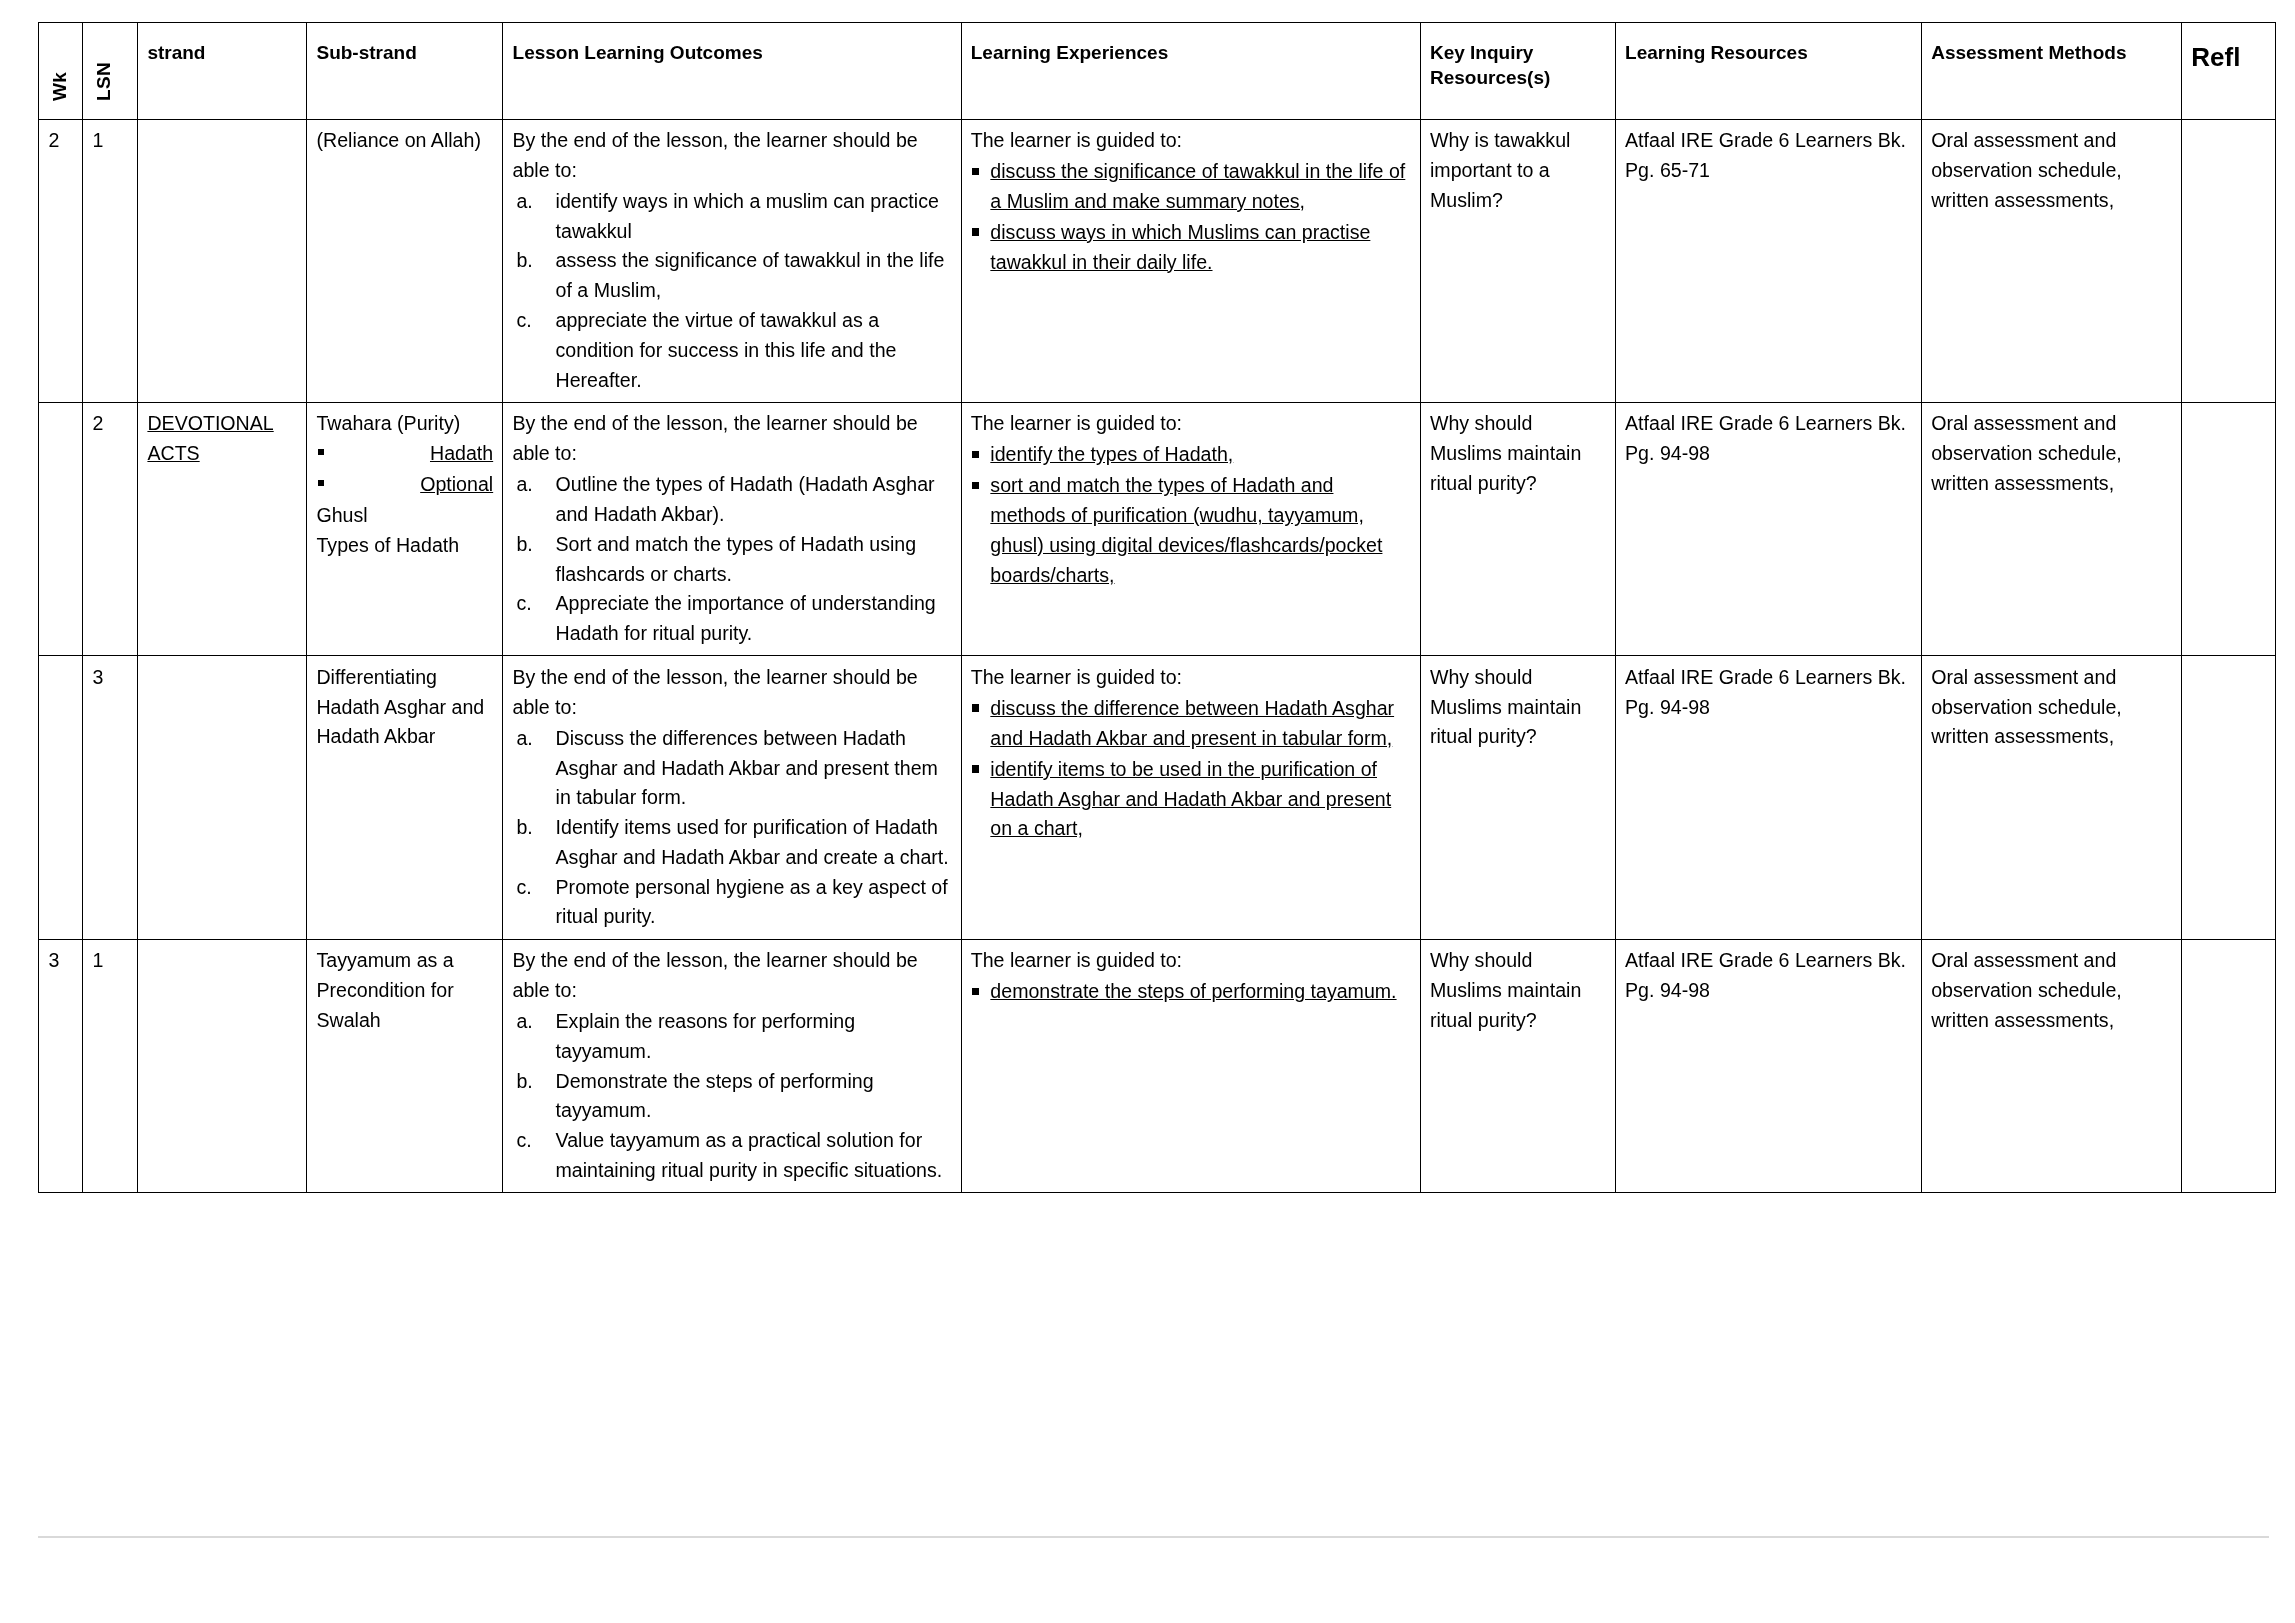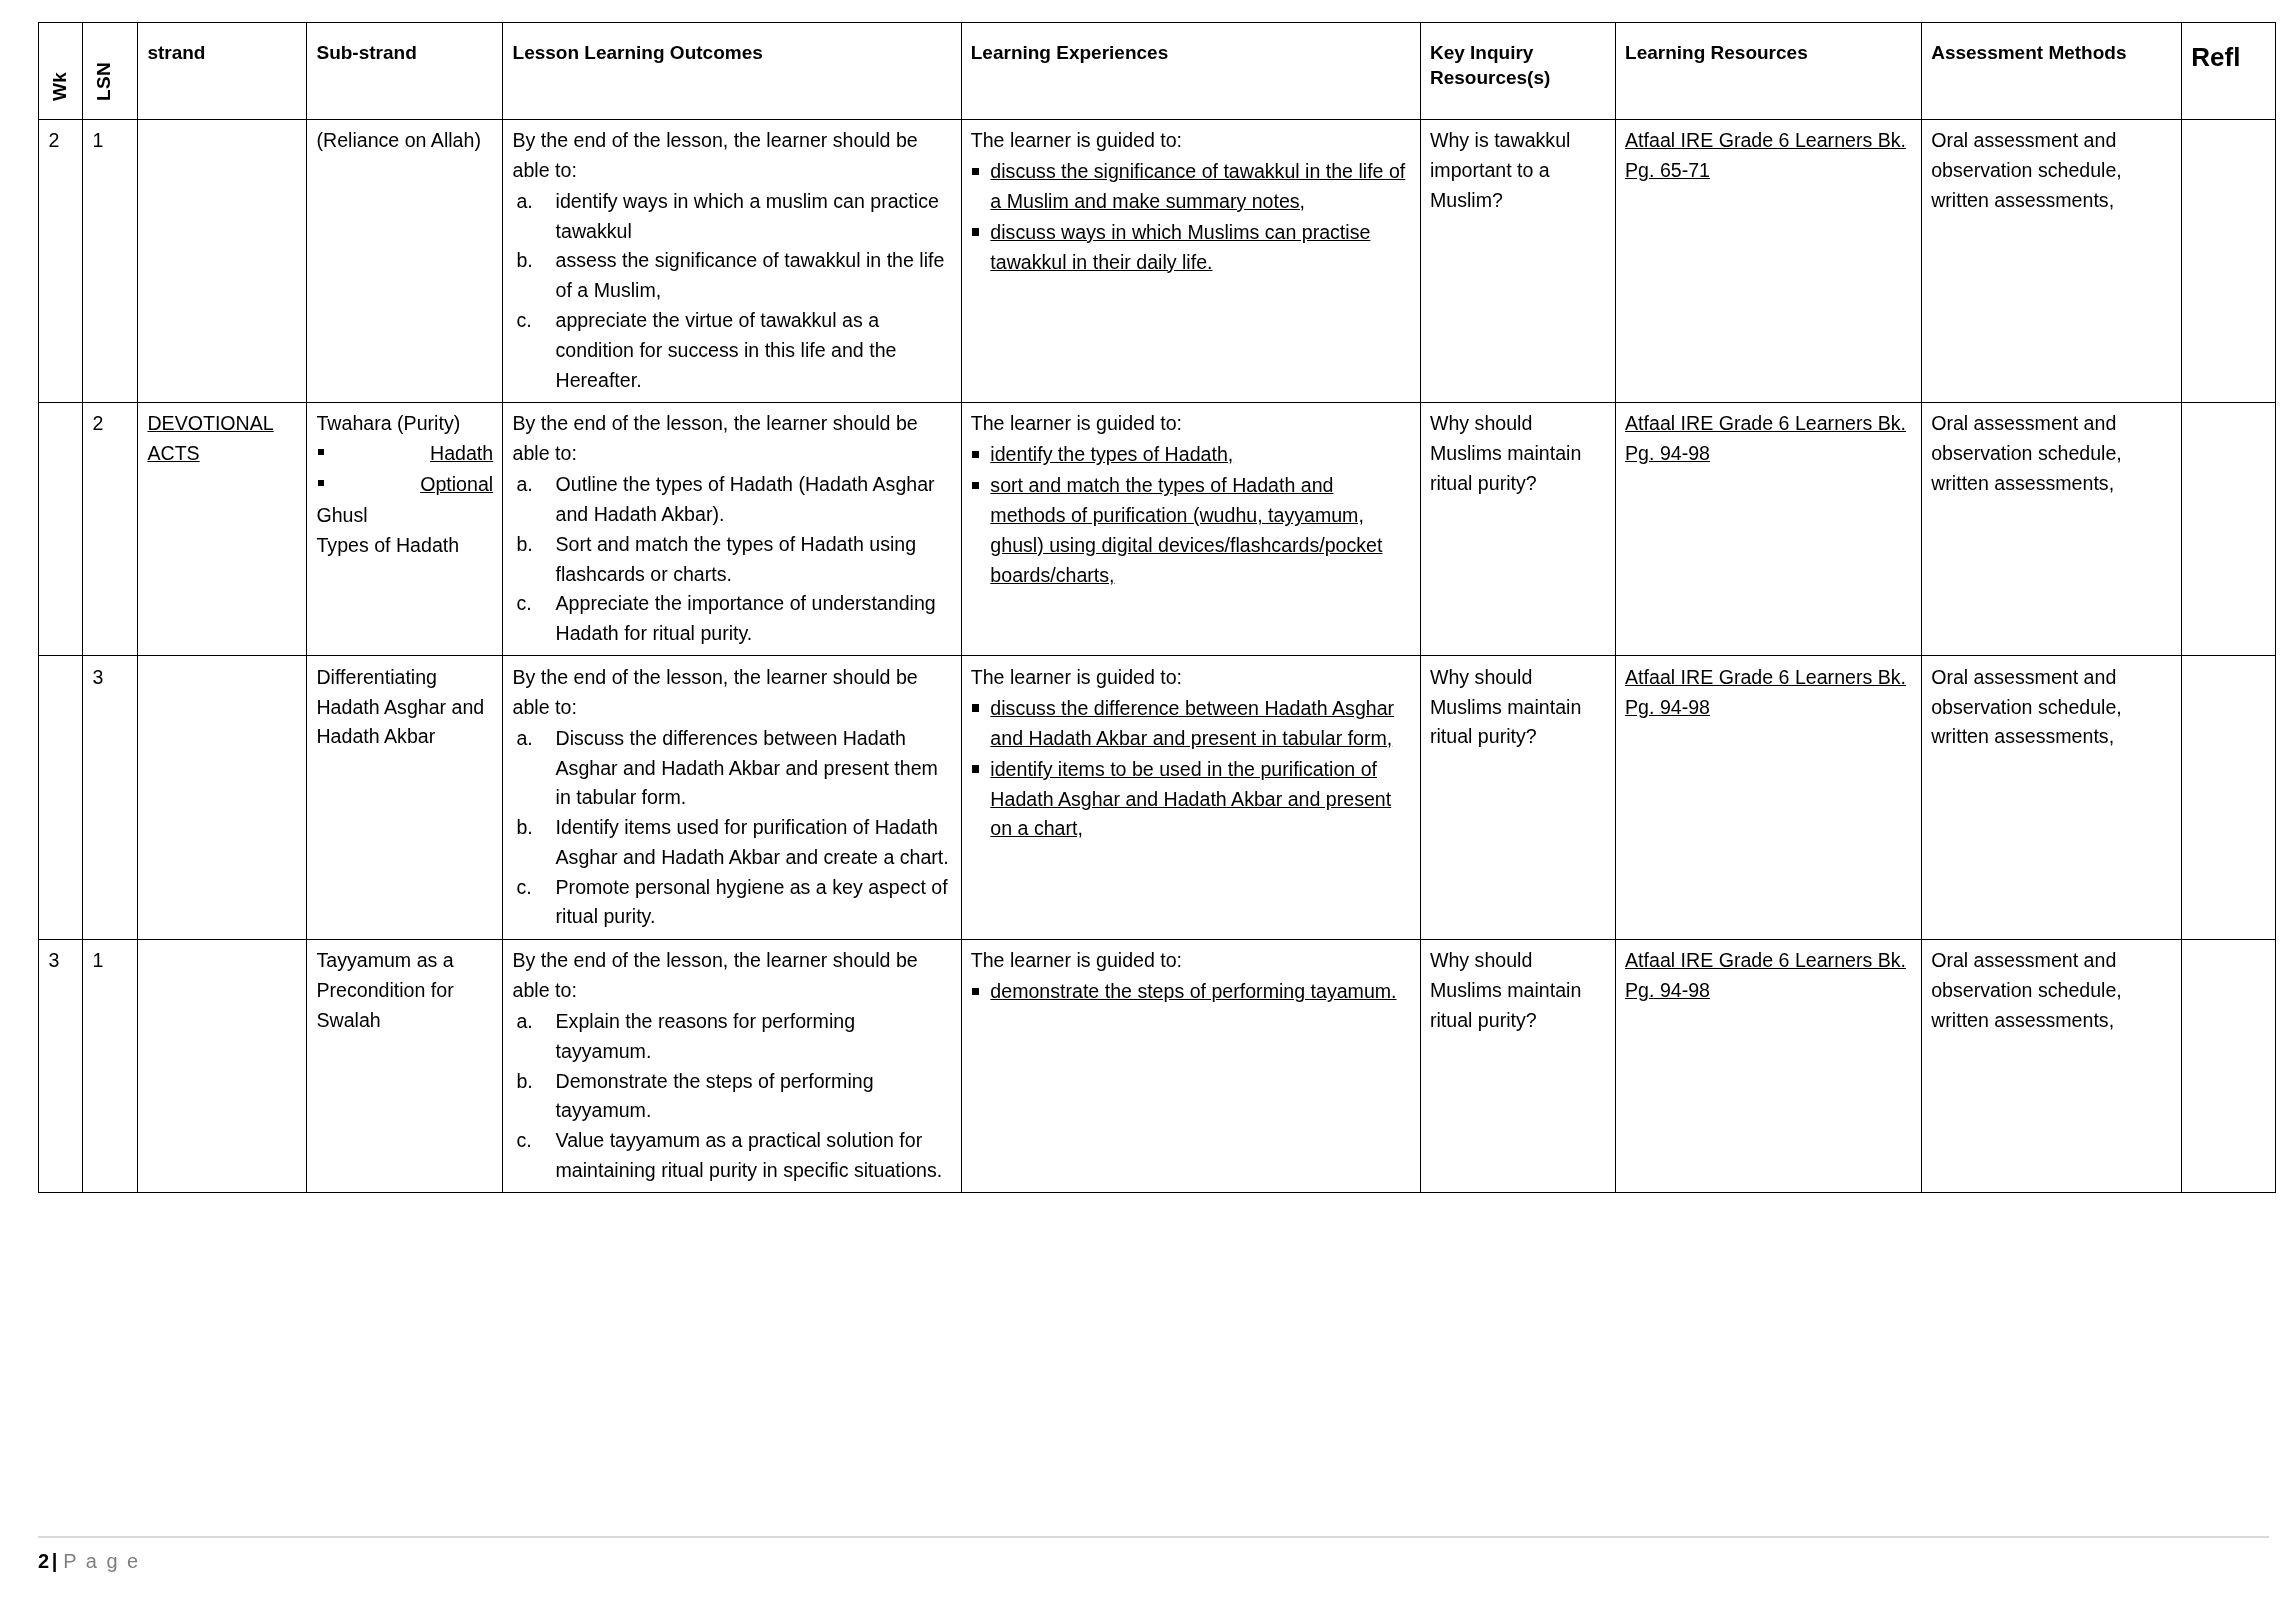--- a/index.html
+++ b/index.html
@@ -83,21 +83,21 @@
   .strand {
     font-weight: bold;
     font-size: 21px;
     line-height: 1.45;
     text-decoration: underline;
   }
   .sub, .kiq, .lres, .asm, .lex, .llo { font-size: 19.6px; }
   .asm { font-size: 18.3px; line-height: 1.62; }
   .sub { line-height: 1.6; }
   .kiq { line-height: 1.6; }
-  .lres { line-height: 1.55; text-decoration: underline; }
+  .lres { line-height: 1.55; }
 
   p.lead { margin: 0 0 1.3px 0; }
 
   ul.sq {
     list-style: none;
     margin: 0;
     padding: 0;
   }
   ul.sq > li {
     position: relative;
@@ -299,19 +299,16 @@
           <td class="kiq">Why should Muslims maintain ritual purity?</td>
           <td class="lres">Atfaal IRE Grade 6 Learners Bk. Pg. 94-98</td>
           <td class="asm">Oral assessment and observation schedule, written assessments,</td>
           <td class="refl"></td>
         </tr>
       </tbody>
   </table>
 
   <div class="footer">
     <div class="footer-rule"></div>
-    <div class="footer-text">
-      <span class="pno">2</span><span class="bar">|</span><span>P a g e</span>
-    </div>
   </div>
 
 </div>
 
 
 </body></html>

